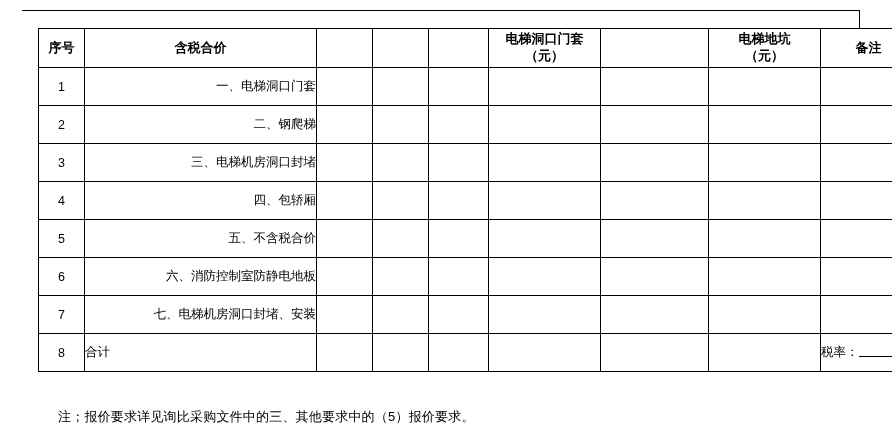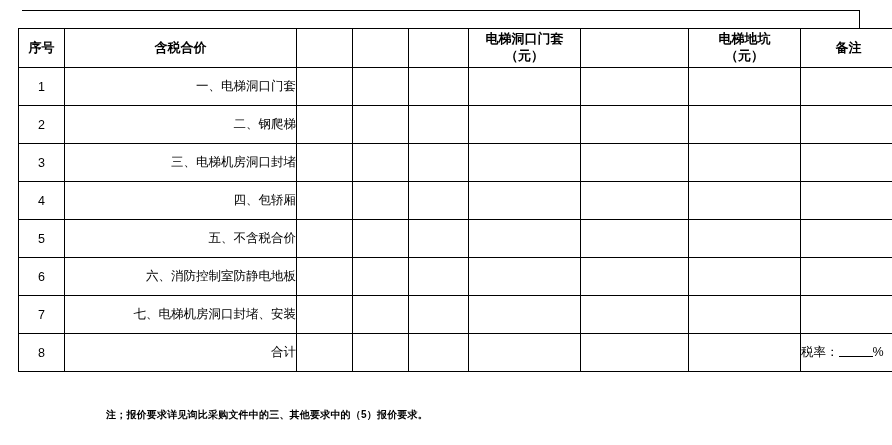--- a/index.html
+++ b/index.html
@@ -32,21 +32,21 @@
   .top-rule-right-tick {
     position: absolute;
     left: 859px;
     top: 10px;
     width: 1px;
     height: 18px;
     background: #000000;
   }
   .table-wrap {
     position: absolute;
-    left: 18px;
+    left: 38px;
     top: 28px;
     width: 838px;
   }
   table.bid-table {
     border-collapse: collapse;
     width: 838px;
     table-layout: fixed;
   }
   table.bid-table td, table.bid-table th {
     border: 1px solid #000000;
@@ -79,44 +79,43 @@
   td.idx {
     text-align: center;
     font-size: 12.5px;
   }
   td.name {
     text-align: right;
     padding-left: 14px;
     font-size: 12.5px;
   }
   td.name-center {
-    text-align: right;
+    text-align: left;
     font-size: 12.5px;
   }
   td.tax {
     text-align: left;
     padding-left: 8px;
     font-size: 12.5px;
     white-space: nowrap;
   }
   .tax-line {
     display: inline-block;
     border-bottom: 1px solid #000000;
     width: 34px;
     height: 11px;
     vertical-align: -1px;
   }
   .note {
     position: absolute;
     left: 58px;
     top: 408px;
-    font-size: 10px;
-    font-weight: bold;
+    font-size: 13px;
+    font-weight: normal;
     letter-spacing: 0.2px;
-    margin-left: 48px;
   }
   .hdr-2line {
     display: block;
     line-height: 1.3;
   }
 </style>
 </head>
 <body>
 
 <div class="page">

